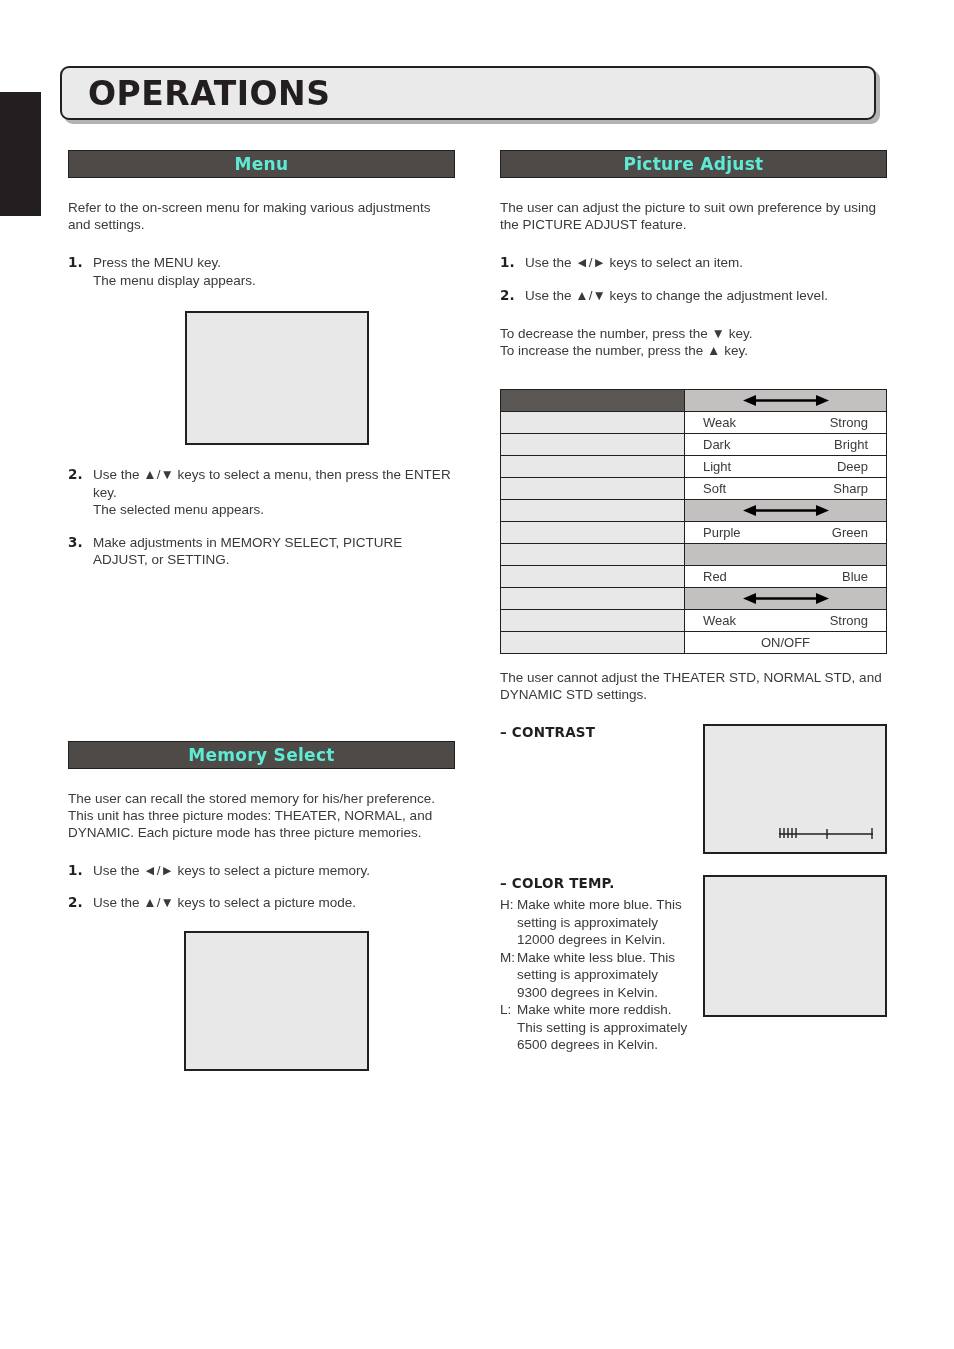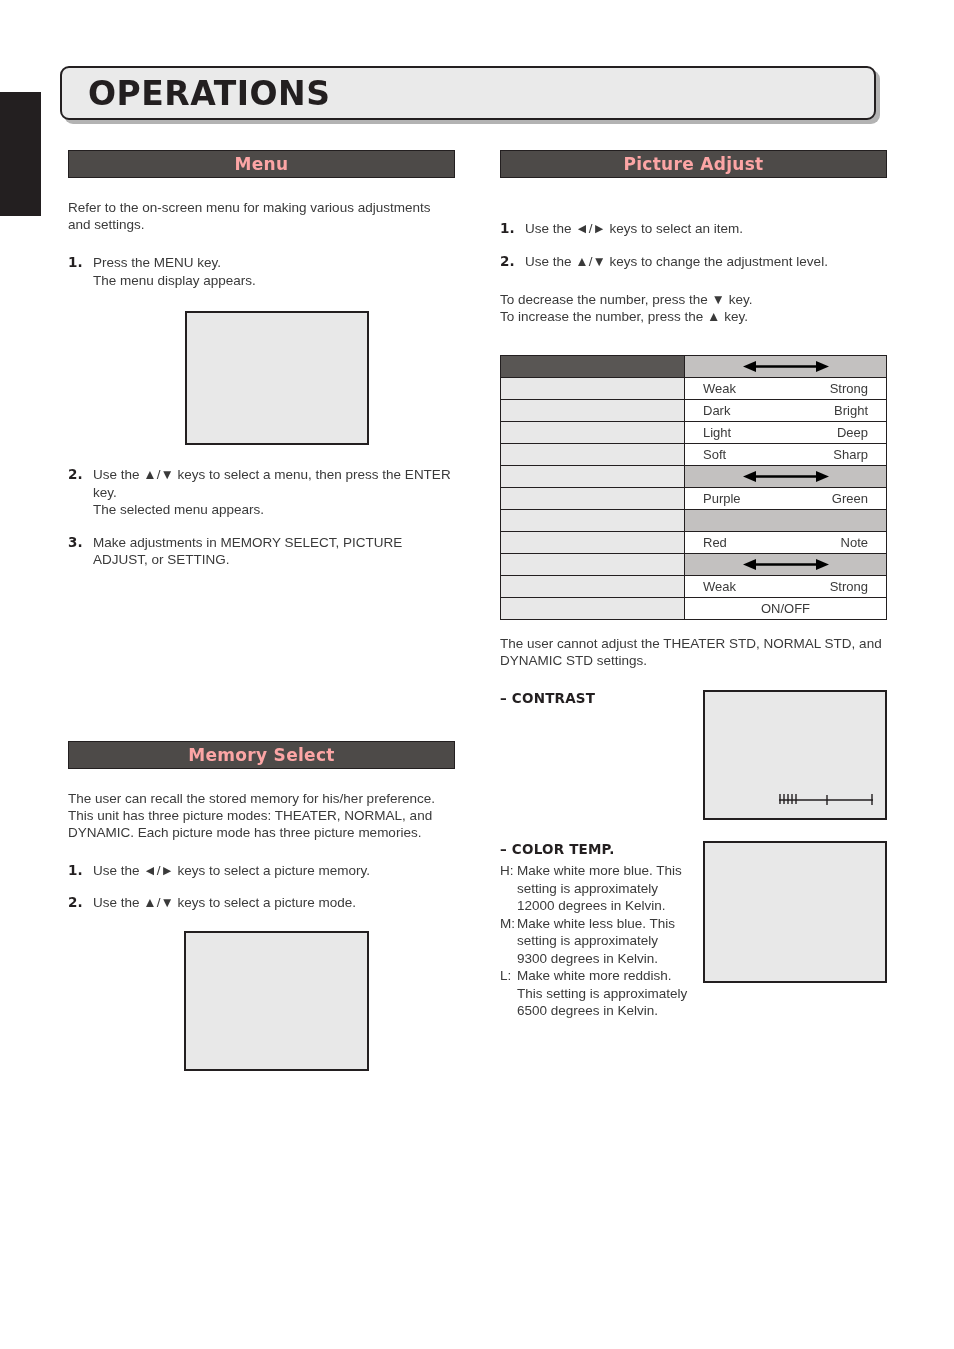--- a/index.html
+++ b/index.html
@@ -60,21 +60,21 @@
   .col-right { left: 500px; width: 387px; }
 
   
   .section-bar {
     background: #4d4a48;
     border: 1px solid #231f20;
     box-sizing: border-box;
     height: 28px;
     line-height: 26px;
     text-align: center;
-    color: #fca5a5;
+    color: #5eead4;
     font-weight: bold;
     font-size: 17px;
     font-family: "DejaVu Sans", sans-serif;
     letter-spacing: 0.3px;
   }
 
   
   p.body {
     font-size: 13.5px;
     line-height: 17px;
@@ -267,20 +267,21 @@
 
   <div class="shot shot-memory"></div>
 
 </div>
 
 <div class="col col-right">
 
   <div class="section-bar">Picture Adjust</div>
 
   <div class="gap-lg"></div>
+  <p class="body">The user can adjust the picture to suit own preference by using the PICTURE ADJUST feature.</p>
 
   <div class="gap-lg"></div>
   <div class="step">
     <div class="step-num">1.</div>
     <div class="step-text">Use the ◄/► keys to select an item.</div>
   </div>
 
   <div class="gap-md"></div>
   <div class="step">
     <div class="step-num">2.</div>
@@ -366,21 +367,21 @@
         </tr>
         <tr>
           <td class="lbl"></td>
           <td class="arrowcell"></td>
         </tr>
         <tr>
           <td class="lbl"></td>
           <td class="valcell">
             <div class="valrow">
               <span>Red</span>
-              <span>Note</span>
+              <span>Blue</span>
             </div>
           </td>
         </tr>
         <tr>
           <td class="lbl"></td>
           <td class="arrowcell">
             <div class="arrow-wrap">
               <svg width="86" height="13" viewBox="0 0 86 13">
                 <line x1="10" y1="6.5" x2="76" y2="6.5" stroke="#000" stroke-width="2.4"></line>
                 <polygon points="0,6.5 13,1 13,12" fill="#000"></polygon>

